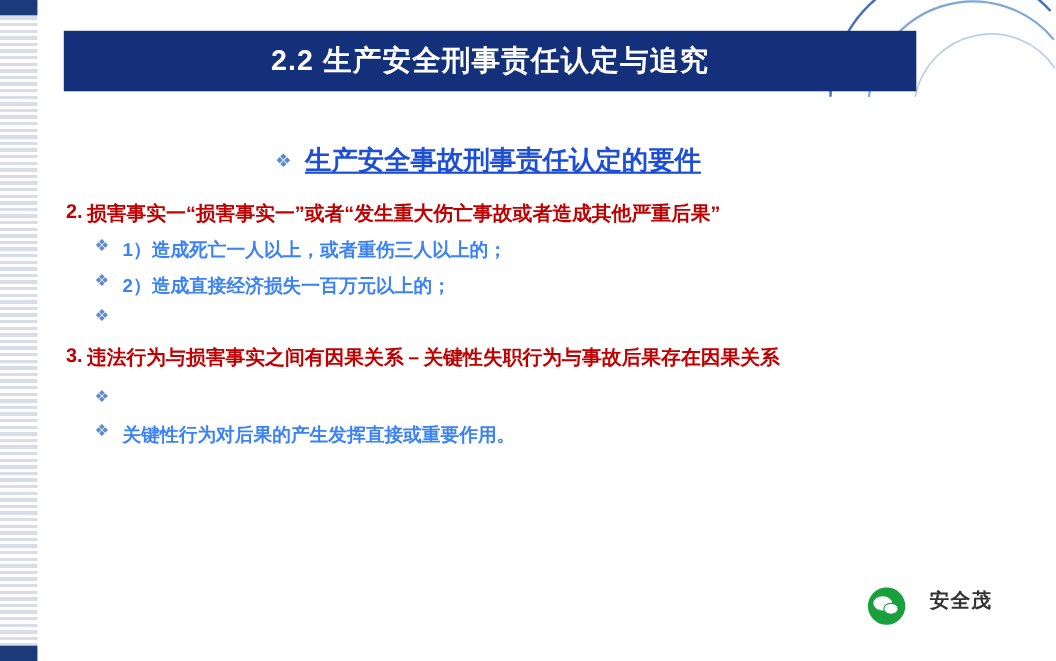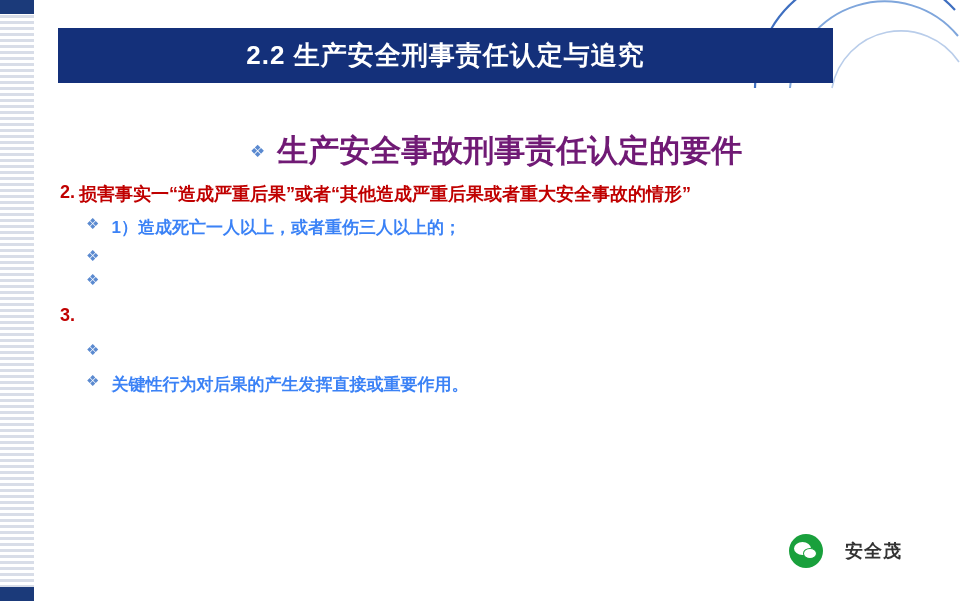--- a/index.html
+++ b/index.html
@@ -82,24 +82,25 @@
   
   .section-heading {
     position: absolute;
     left: 250px;
     top: 130px;
     display: flex;
     align-items: center;
     gap: 12px;
   }
   .section-heading .heading-text {
-    color: #701a75;
-    font-size: 31px;
-    font-weight: bold;
-    white-space: nowrap;
+    color: #1d4ed8;
+    font-size: 24px;
+    font-weight: bold;
+    white-space: nowrap;
+    text-decoration: underline;
   }
   .diamond-bullet {
     color: #5b8ad0;
     font-size: 17px;
     line-height: 1;
     display: inline-block;
   }
   .diamond-bullet.small {
     font-size: 15px;
   }
@@ -147,21 +148,21 @@
   }
   .gap-top2 {
     margin-top: 16px;
   }
   
   .wx-logo {
     position: absolute;
     right: 58px;
     bottom: 33px;
     display: flex;
-    align-items: center;
+    align-items: flex-start;
     gap: 22px;
   }
   .wx-badge {
     width: 34px;
     height: 34px;
     border-radius: 50%;
     background: #19a03c;
     position: relative;
   }
   .wx-badge .b1, .wx-badge .b2 {
@@ -211,36 +212,38 @@
 
   <div class="section-heading">
     <span class="diamond-bullet">❖</span>
     <span class="heading-text">生产安全事故刑事责任认定的要件</span>
   </div>
 
   <div class="content">
 
     <div class="line row-head">
       <span class="num-red">2.</span>
-      <span class="text-red">损害事实一“造成严重后果”或者“其他造成严重后果或者重大安全事故的情形”</span>
+      <span class="text-red">损害事实一“损害事实一”或者“发生重大伤亡事故或者造成其他严重后果”</span>
     </div>
 
     <div class="row-sub">
       <span class="diamond-bullet small">❖</span>
       <span class="sub-text">1）造成死亡一人以上，或者重伤三人以上的；</span>
     </div>
     <div class="row-sub">
       <span class="diamond-bullet small">❖</span>
+      <span class="sub-text">2）造成直接经济损失一百万元以上的；</span>
     </div>
     <div class="row-sub">
       <span class="diamond-bullet small">❖</span>
     </div>
 
     <div class="line row-head gap-top">
       <span class="num-red">3.</span>
+      <span class="text-red">违法行为与损害事实之间有因果关系－关键性失职行为与事故后果存在因果关系</span>
     </div>
 
     <div class="row-sub gap-top2">
       <span class="diamond-bullet small">❖</span>
     </div>
     <div class="row-sub gap-top2">
       <span class="diamond-bullet small">❖</span>
       <span class="sub-text">关键性行为对后果的产生发挥直接或重要作用。</span>
     </div>
 

